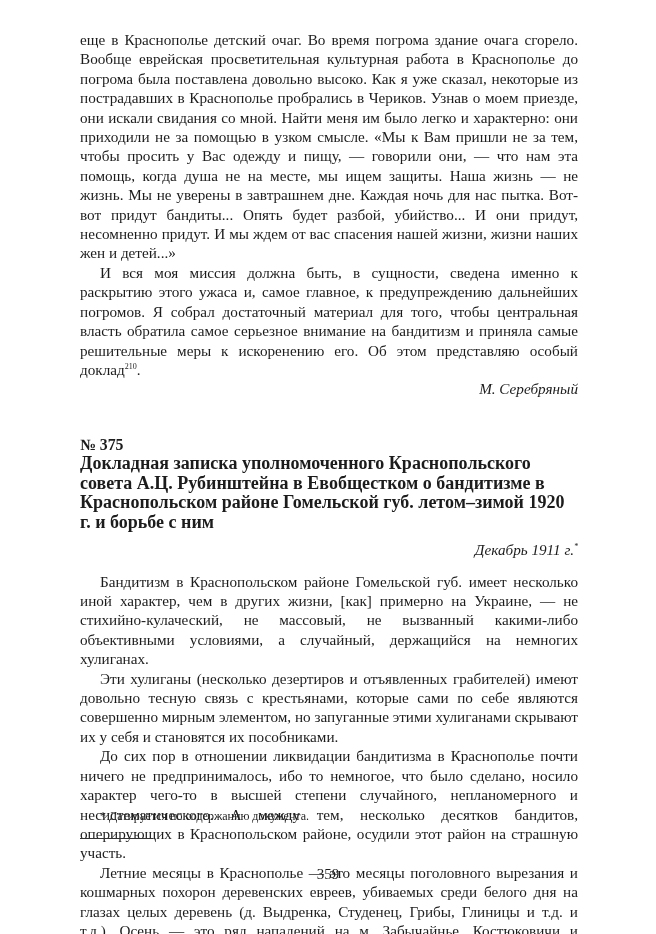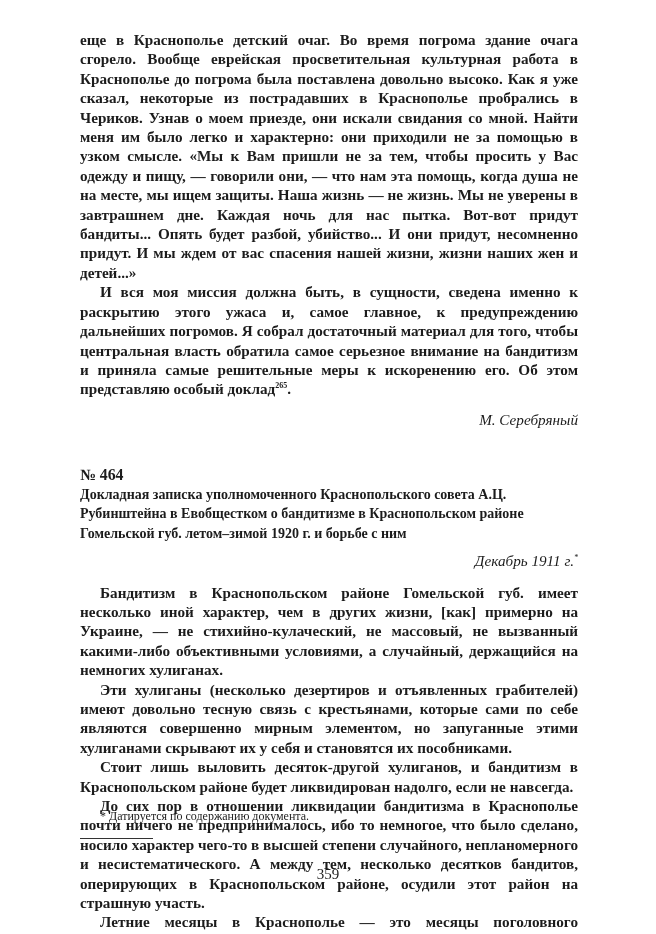--- a/index.html
+++ b/index.html
@@ -2,46 +2,45 @@
 <html><head>
 <meta charset="utf-8">
 <style>
   html, body { margin: 0; padding: 0; background: #ffffff; }
   body { width: 656px; height: 934px; position: relative; overflow: hidden; }
   .page {
     position: absolute; left: 80px; top: 30px; width: 498px;
     font-family: "Liberation Serif", serif; font-size: 15.2px; line-height: 19.4px;
     color: #1c1c1c;
   }
-  p { margin: 0; text-align: justify; text-indent: 20px; font-weight: bold; }
+  p { margin: 0; text-align: justify; text-indent: 20px; }
   p.noindent { text-indent: 0; }
-  .sig { text-align: right; font-style: italic; margin-top: 11px; }
+  .sig { text-align: right; font-style: italic; margin-top: 0; }
   .archive { margin-top: 10px; text-indent: 0; }
   .docnum { margin-top: 36px; font-weight: bold; font-size: 15.8px; line-height: 19.5px; }
-  .doctitle { font-weight: bold; font-size: 14px; line-height: 19.5px; text-align: left; text-indent: 0; }
+  .doctitle { font-weight: bold; font-size: 18px; line-height: 19.5px; text-align: left; text-indent: 0; }
   .date { text-align: right; font-style: italic; margin-top: 8px; margin-bottom: 12px; }
   sup { font-size: 8px; line-height: 0; vertical-align: 6px; }
   .fn-rule { position: absolute; left: 80px; top: 838px; width: 73px; height: 0; border-top: 1px solid #333; }
   .footnote { position: absolute; left: 100px; top: 809px; font-family: "Liberation Serif", serif; font-size: 12px; color: #222; }
   .pagenum { position: absolute; left: 0; width: 656px; top: 866px; text-align: center; font-family: "Liberation Serif", serif; font-size: 15px; color: #1c1c1c; }
 </style>
 </head>
 <body>
 
 <div class="page">
   <p class="noindent">еще в Краснополье детский очаг. Во время погрома здание очага сгорело. Вообще еврейская просветительная культурная работа в Краснополье до погрома была поставлена довольно высоко. Как я уже сказал, некоторые из пострадавших в Краснополье пробрались в Чериков. Узнав о моем приезде, они искали свидания со мной. Найти меня им было легко и характерно: они приходили не за помощью в узком смысле. «Мы к Вам пришли не за тем, чтобы просить у Вас одежду и пищу, — говорили они, — что нам эта помощь, когда душа не на месте, мы ищем защиты. Наша жизнь — не жизнь. Мы не уверены в завтрашнем дне. Каждая ночь для нас пытка. Вот-вот придут бандиты... Опять будет разбой, убийство... И они придут, несомненно придут. И мы ждем от вас спасения нашей жизни, жизни наших жен и детей...»</p>
-  <p><span>И вся моя миссия должна быть, в сущности, сведена именно к раскрытию этого ужаса и, самое главное, к предупреждению дальнейших погромов. Я собрал достаточный материал для того, чтобы центральная власть обратила самое серьезное внимание на бандитизм и приняла самые решительные меры к искоренению его. Об этом представляю особый доклад</span><sup>265</sup>.</p>
+  <p><span>И вся моя миссия должна быть, в сущности, сведена именно к раскрытию этого ужаса и, самое главное, к предупреждению дальнейших погромов. Я собрал достаточный материал для того, чтобы центральная власть обратила самое серьезное внимание на бандитизм и приняла самые решительные меры к искоренению его. Об этом представляю особый доклад</span><sup>210</sup>.</p>
   <div class="sig">М. Серебряный</div>
 
-  <div class="docnum">№ 464</div>
+  <div class="docnum">№ 375</div>
   <p class="doctitle">Докладная записка уполномоченного Краснопольского совета А.Ц. Рубинштейна в Евобщестком о бандитизме в Краснопольском районе Гомельской губ. летом–зимой 1920 г. и борьбе с ним</p>
   <div class="date"><span>Декабрь 1911 г.</span><sup>*</sup></div>
 
   <p>Бандитизм в Краснопольском районе Гомельской губ. имеет несколько иной характер, чем в других жизни, [как] примерно на Украине, — не стихийно-кулаческий, не массовый, не вызванный какими-либо объективными условиями, а случайный, держащийся на немногих хулиганах.</p>
   <p>Эти хулиганы (несколько дезертиров и отъявленных грабителей) имеют довольно тесную связь с крестьянами, которые сами по себе являются совершенно мирным элементом, но запуганные этими хулиганами скрывают их у себя и становятся их пособниками.</p>
-  <p>Стоит лишь выловить десяток-другой хулиганов, и бандитизм в Краснопольском районе будет ликвидирован надолго, если не навсегда.</p>
   <p>До сих пор в отношении ликвидации бандитизма в Краснополье почти ничего не предпринималось, ибо то немногое, что было сделано, носило характер чего-то в высшей степени случайного, непланомерного и несистематического. А между тем, несколько десятков бандитов, оперирующих в Краснопольском районе, осудили этот район на страшную участь.</p>
   <p>Летние месяцы в Краснополье — это месяцы поголовного вырезания и кошмарных похорон деревенских евреев, убиваемых среди белого дня на глазах целых деревень (д. Выдренка, Студенец, Грибы, Глиницы и т.д. и т.д.). Осень — это ряд нападений на м. Забычайнье, Костюковичи и Краснополье. Жуткая ночь 24 октября 1920 г., когда кучка бандитов взяла себе</p>
 </div>
 
 <div class="fn-rule"></div>
 <div class="footnote">* Датируется по содержанию документа.</div>
 <div class="pagenum">359</div>
 
 </body></html>

